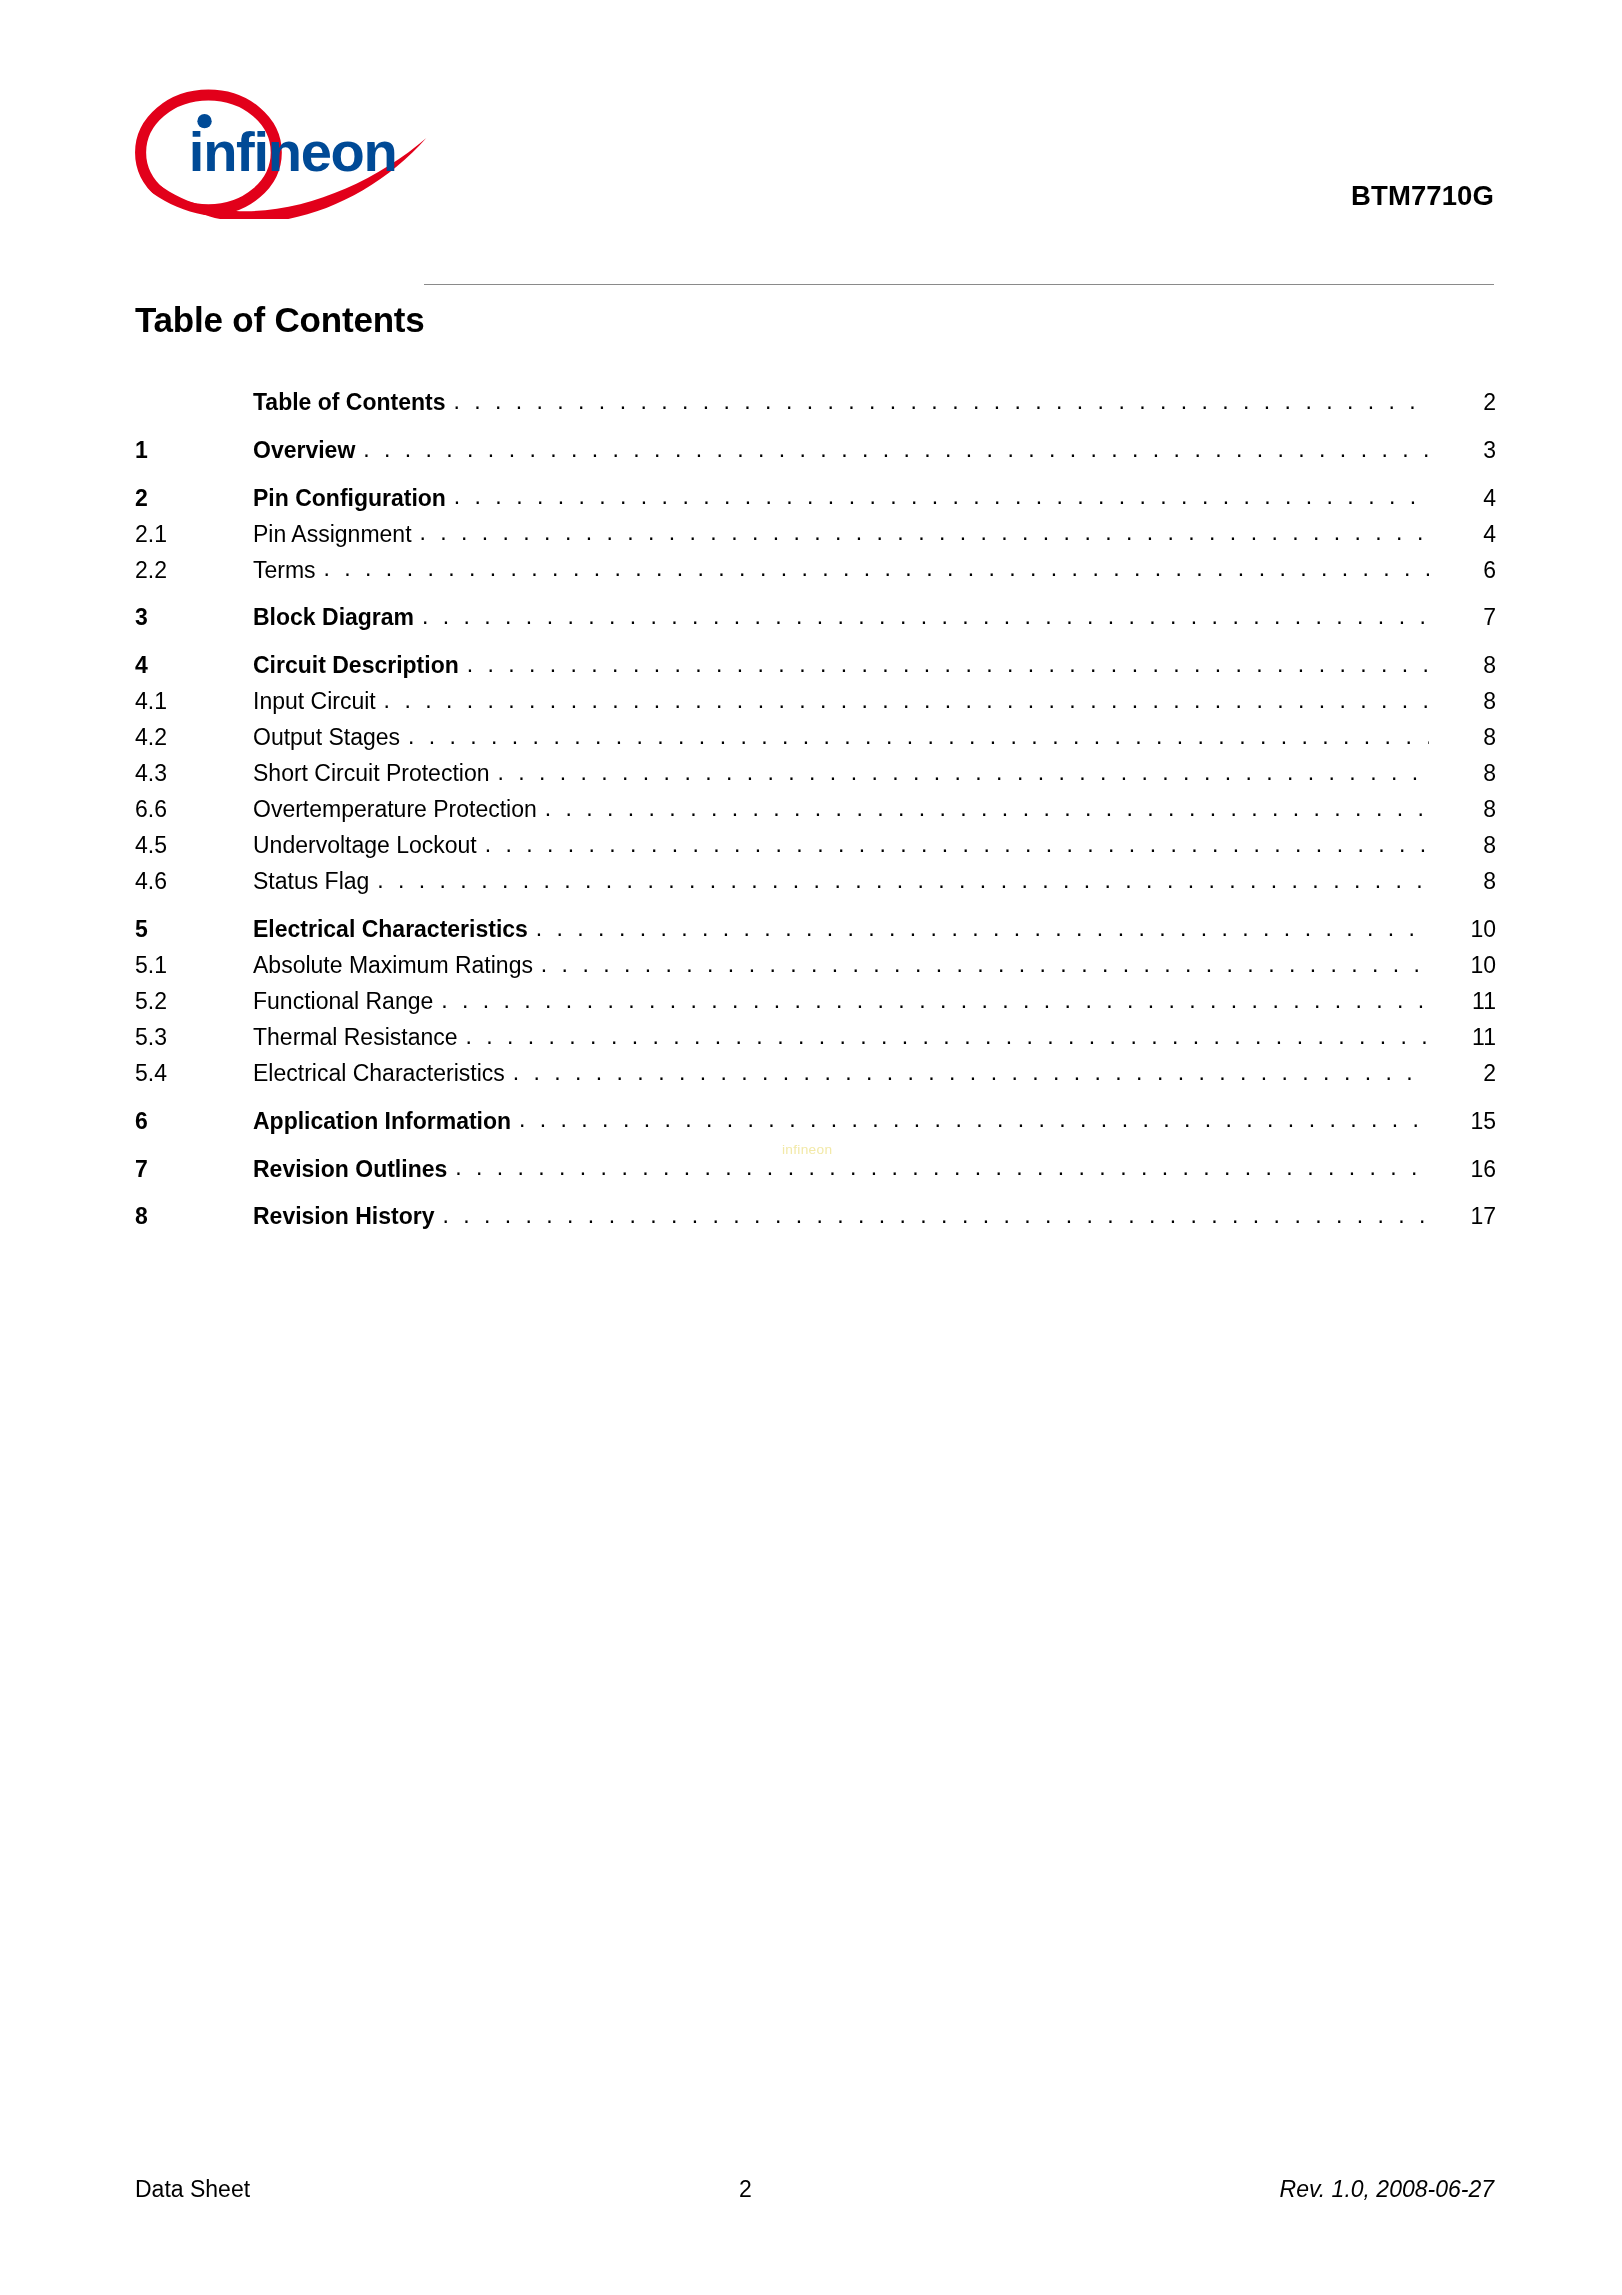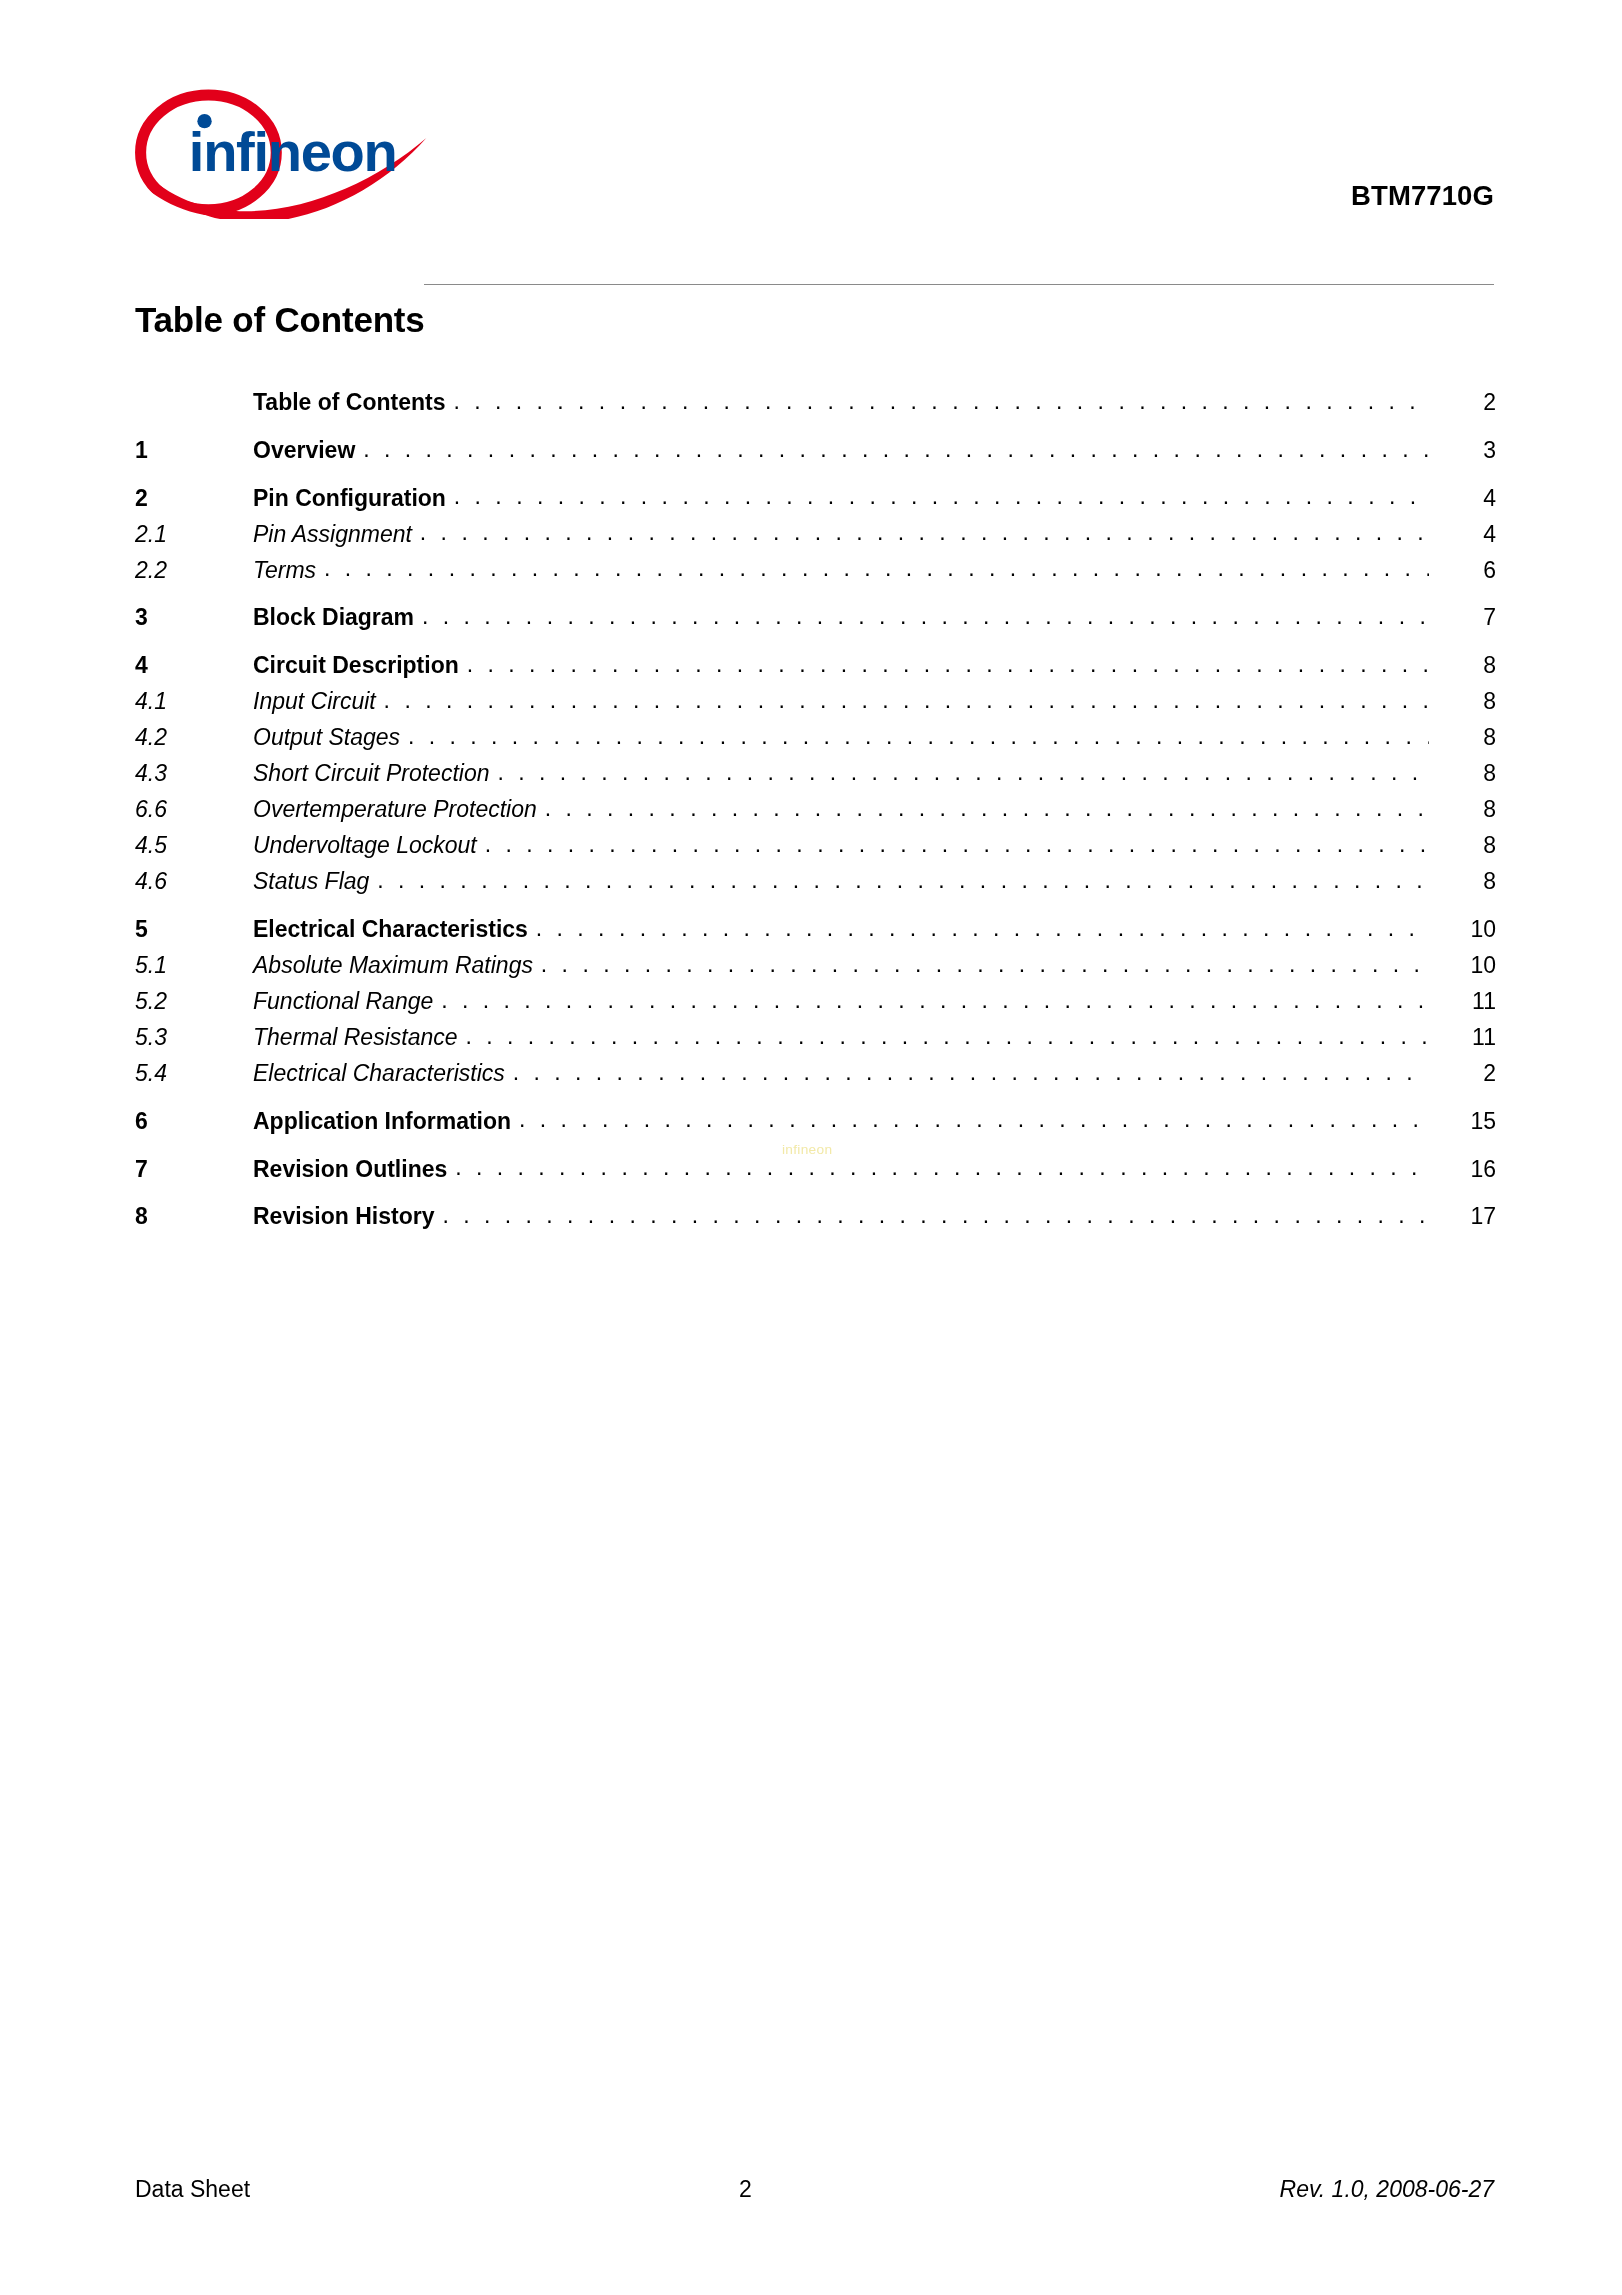--- a/index.html
+++ b/index.html
@@ -110,21 +110,21 @@
     flex: 0 0 59px;
     width: 59px;
     text-align: right;
     padding-left: 7.9px;
     white-space: nowrap;
   }
   .lvl1 .toc-num,
   .lvl1 .toc-label { font-weight: bold; }
   .lvl0 .toc-label { font-weight: bold; }
   .lvl2 .toc-num,
-  .lvl2 .toc-label { font-weight: normal; font-style: italic; }
+  .lvl2 .toc-label { font-weight: normal; }
 
   
   .faint-mark {
     position: absolute;
     left: 782px;
     top: 1142px;
     font-size: 13.7px;
     color: #f2e9a8;
     letter-spacing: 0.3px;
     user-select: none;

